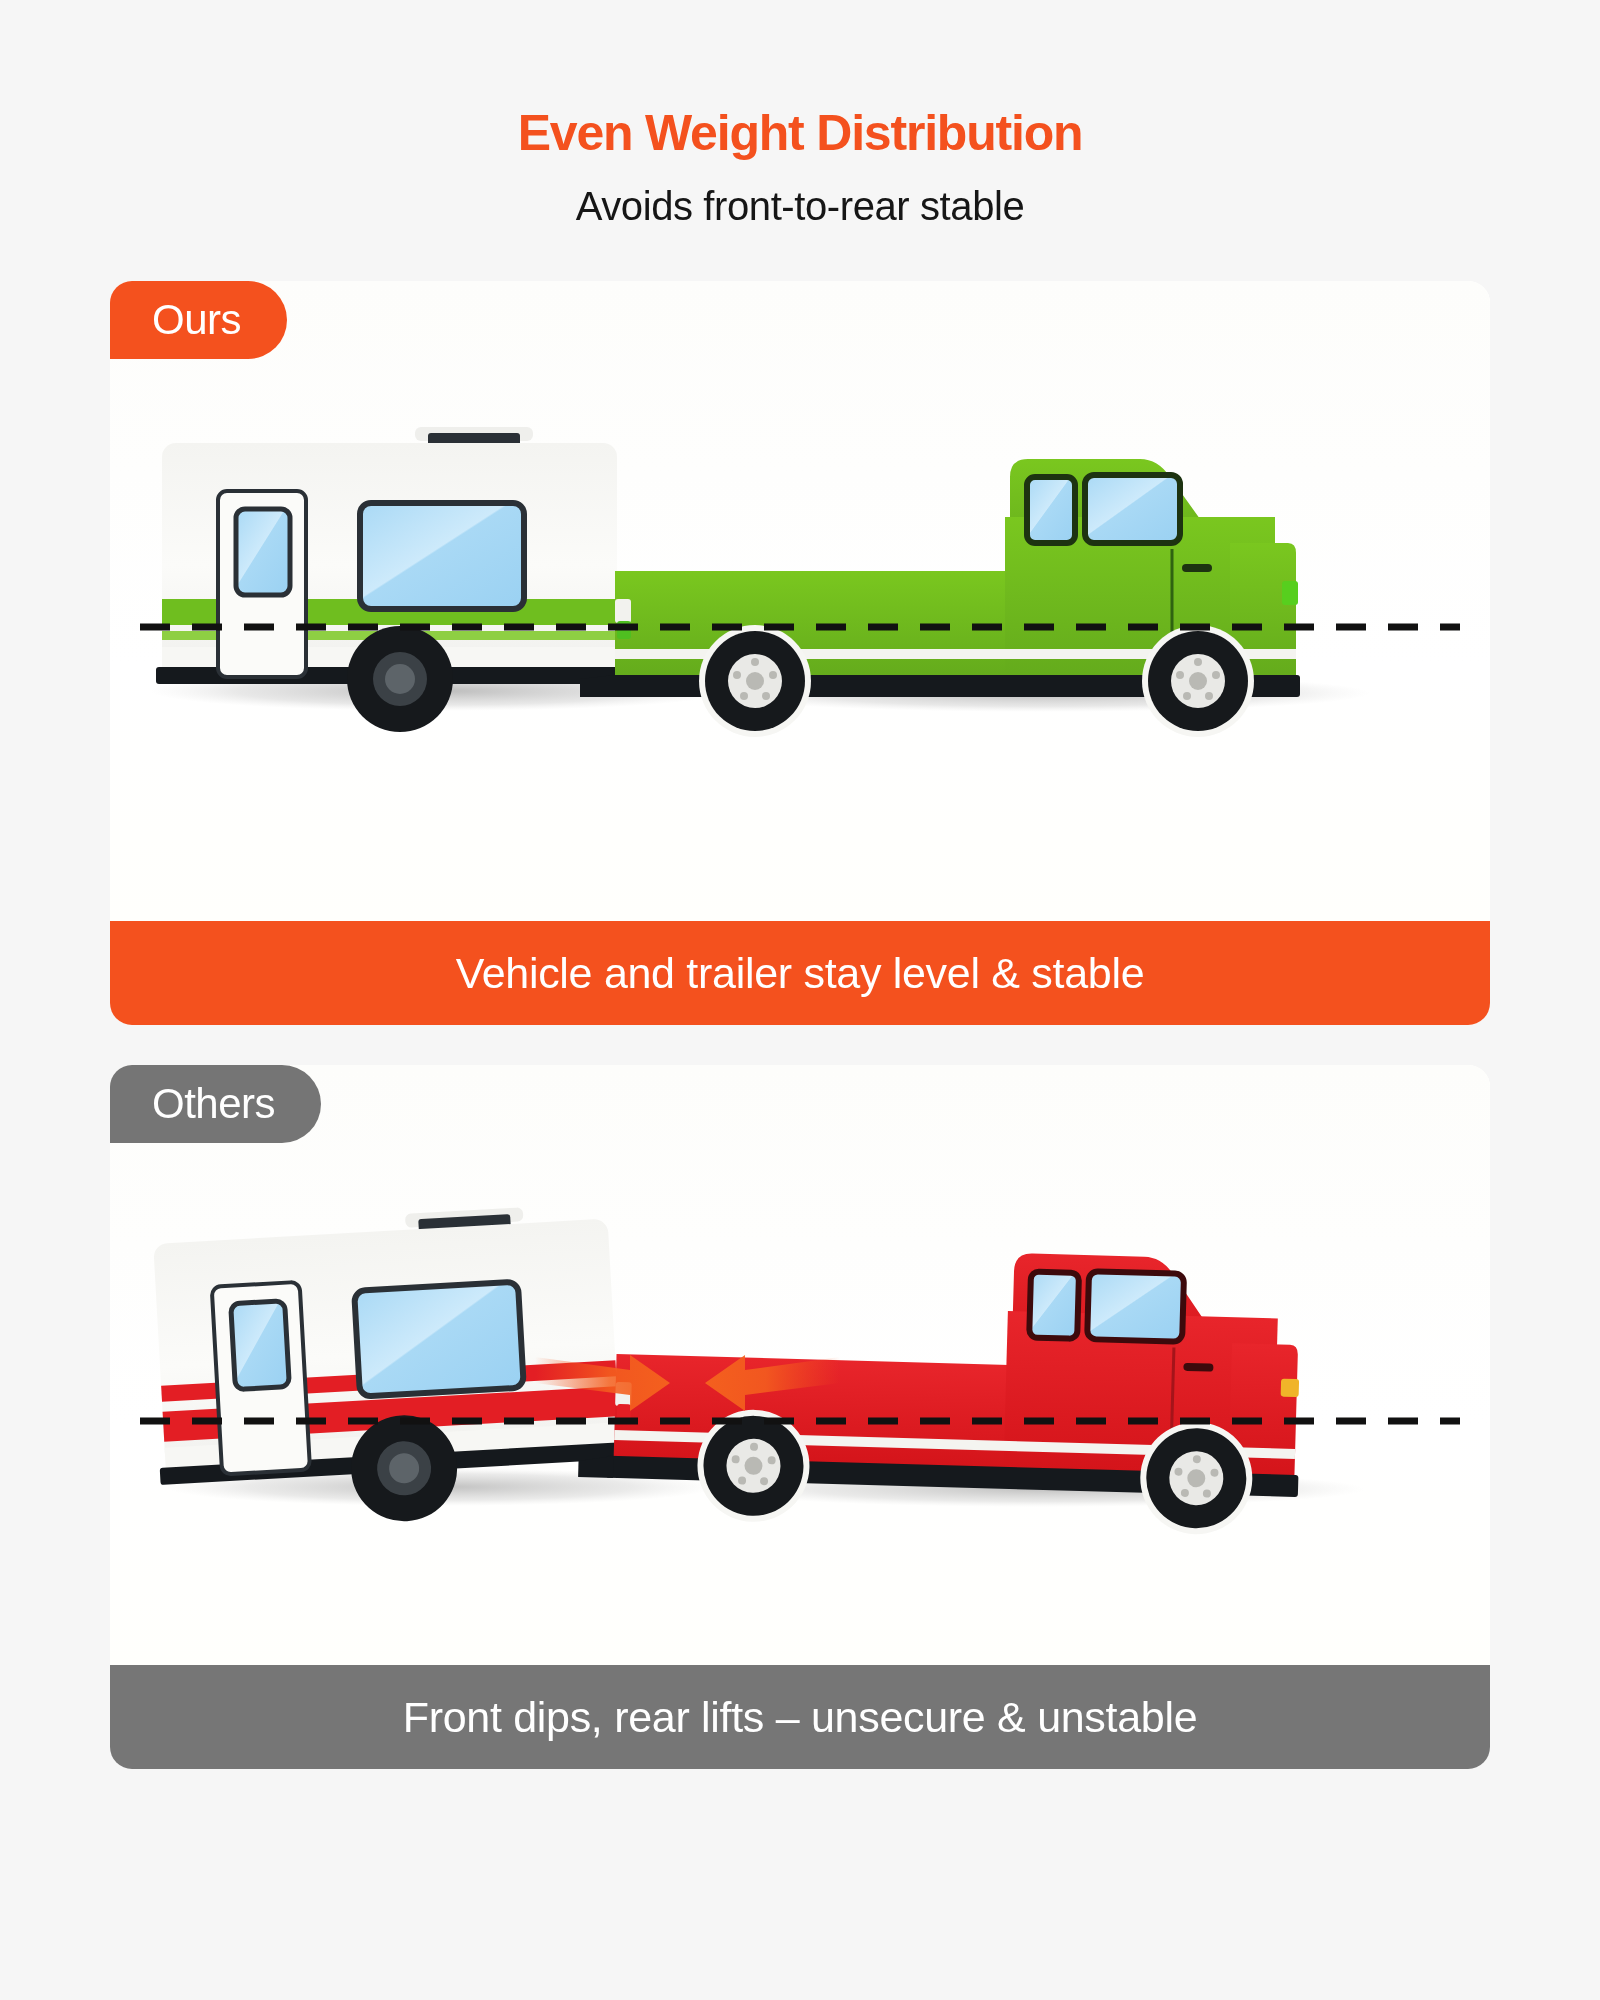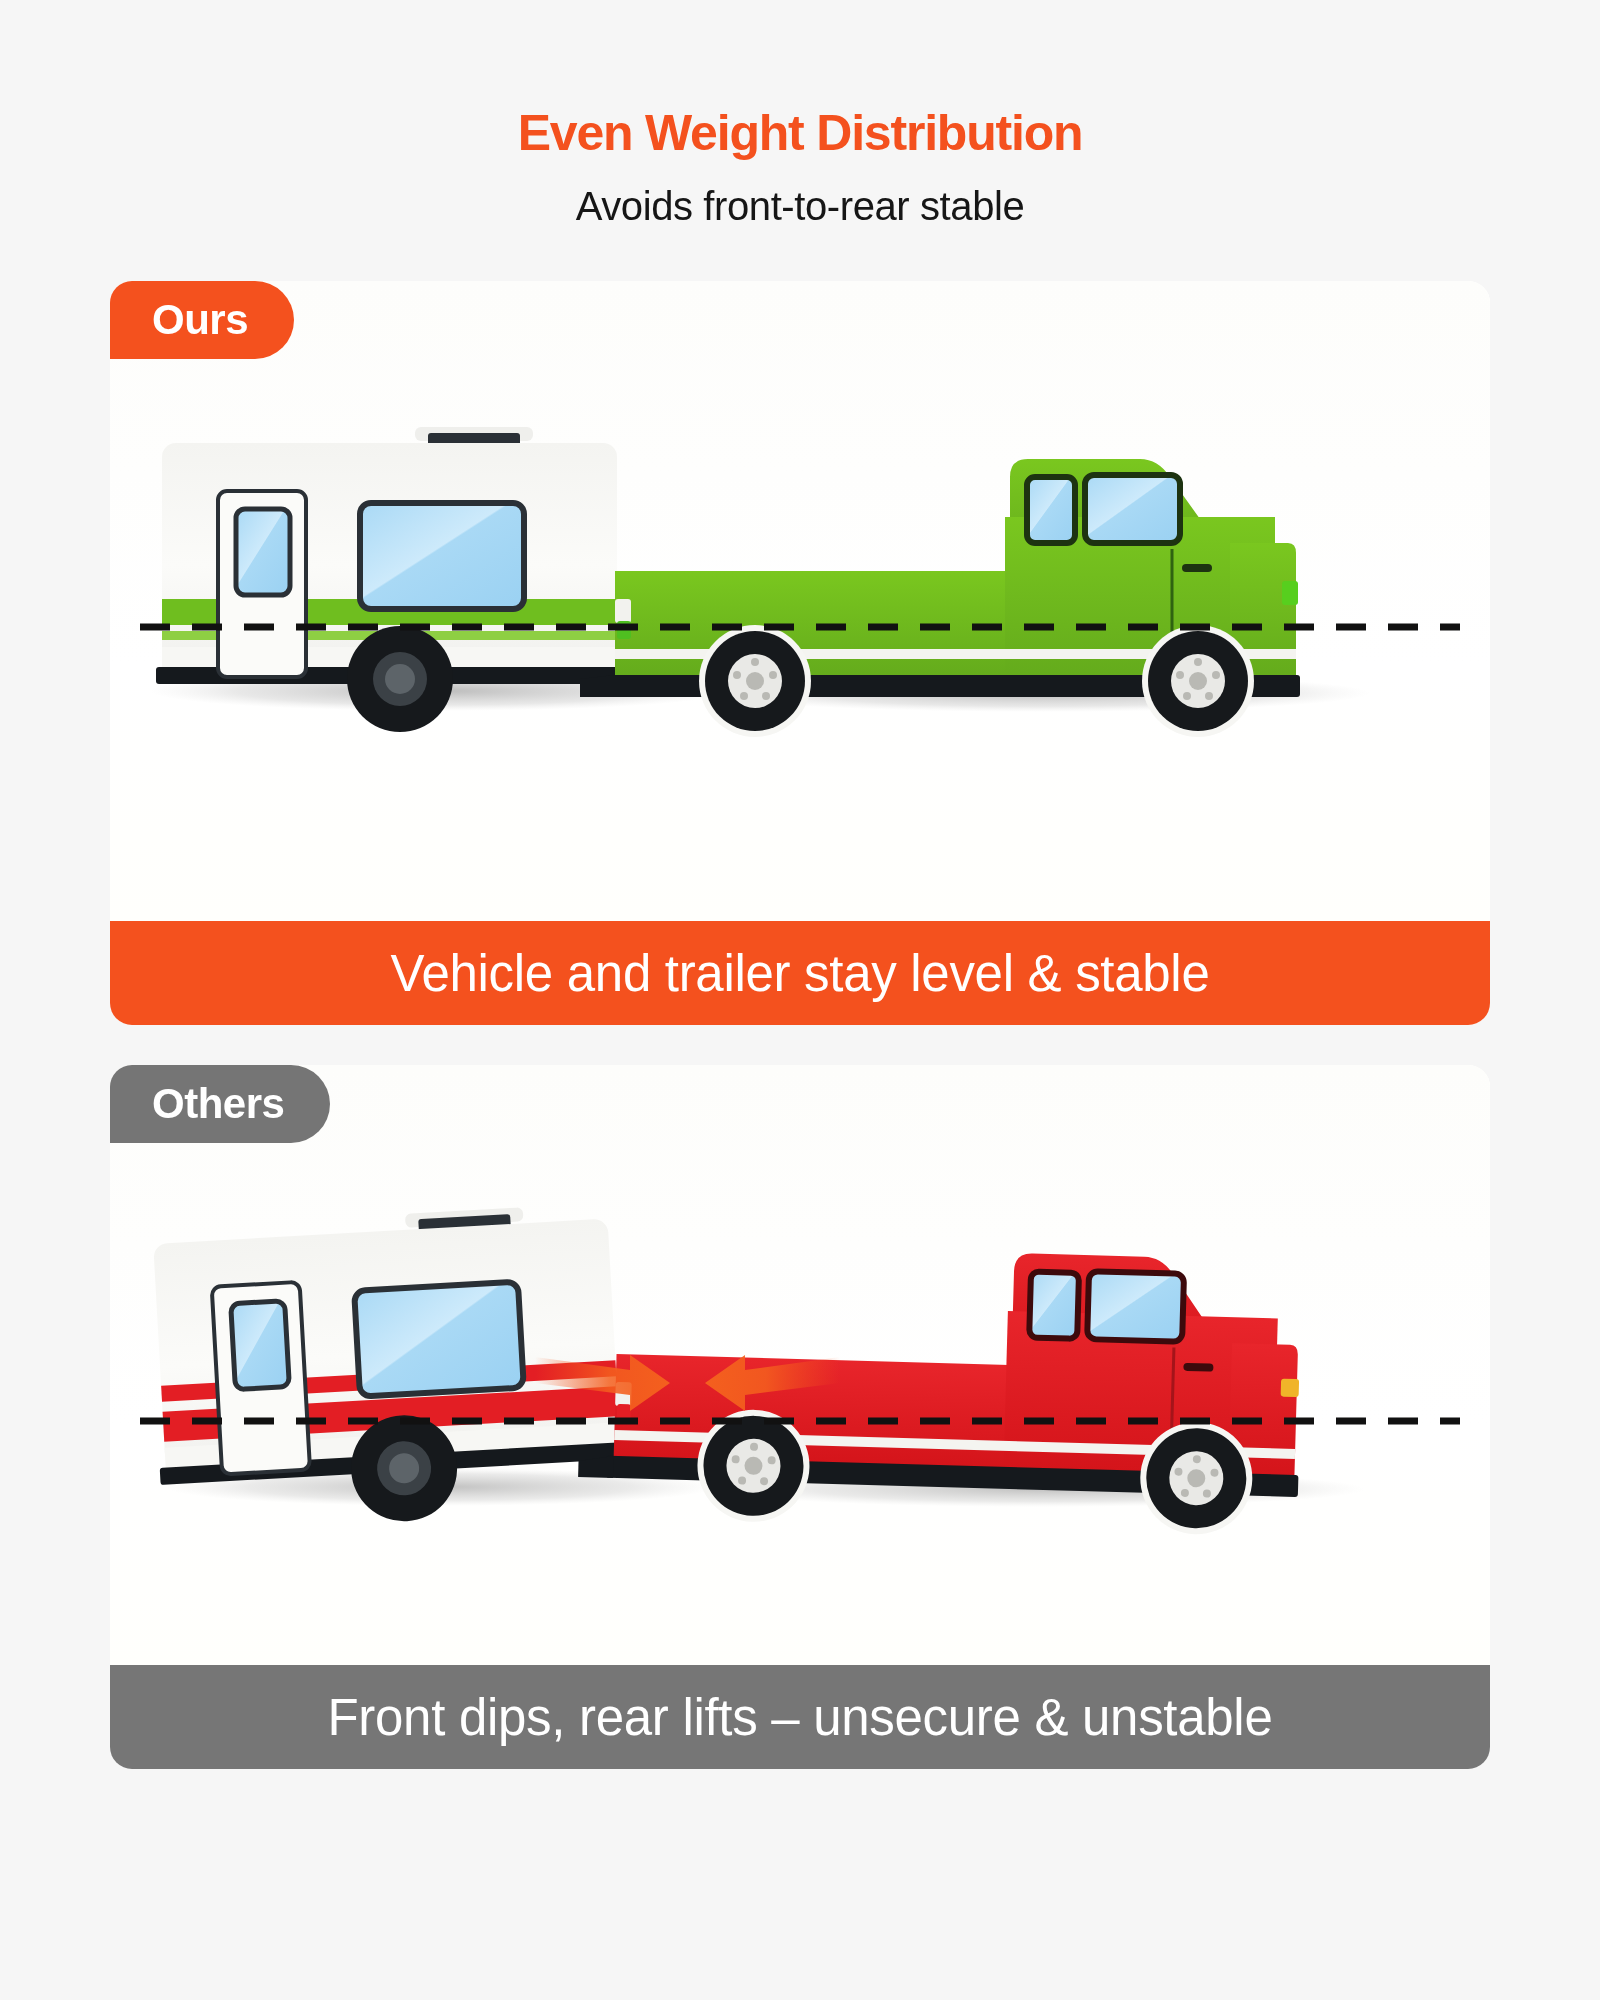--- a/index.html
+++ b/index.html
@@ -74,36 +74,36 @@
   .badge {
     position: absolute;
     top: 0;
     left: 0;
     height: 78px;
     padding: 0 46px 0 42px;
     display: flex;
     align-items: center;
     border-radius: 0 42px 42px 0;
     font-size: 42px;
-    font-weight: 700;
+    font-weight: 400;
     color: #ffffff;
     letter-spacing: -0.5px;
     z-index: 6;
     white-space: nowrap;
   }
   .badge-ours { background: #f4511e; }
   .badge-others { background: #757575; }
 
   
   .caption {
     height: 104px;
     display: flex;
     align-items: center;
     justify-content: center;
-    font-size: 51px;
+    font-size: 43px;
     font-weight: 400;
     color: #ffffff;
     letter-spacing: -0.3px;
     white-space: nowrap;
   }
   .caption-ours { background: #f4511e; }
   .caption-others { background: #767676; }
 
   
   .art { position: absolute; inset: 0; }

